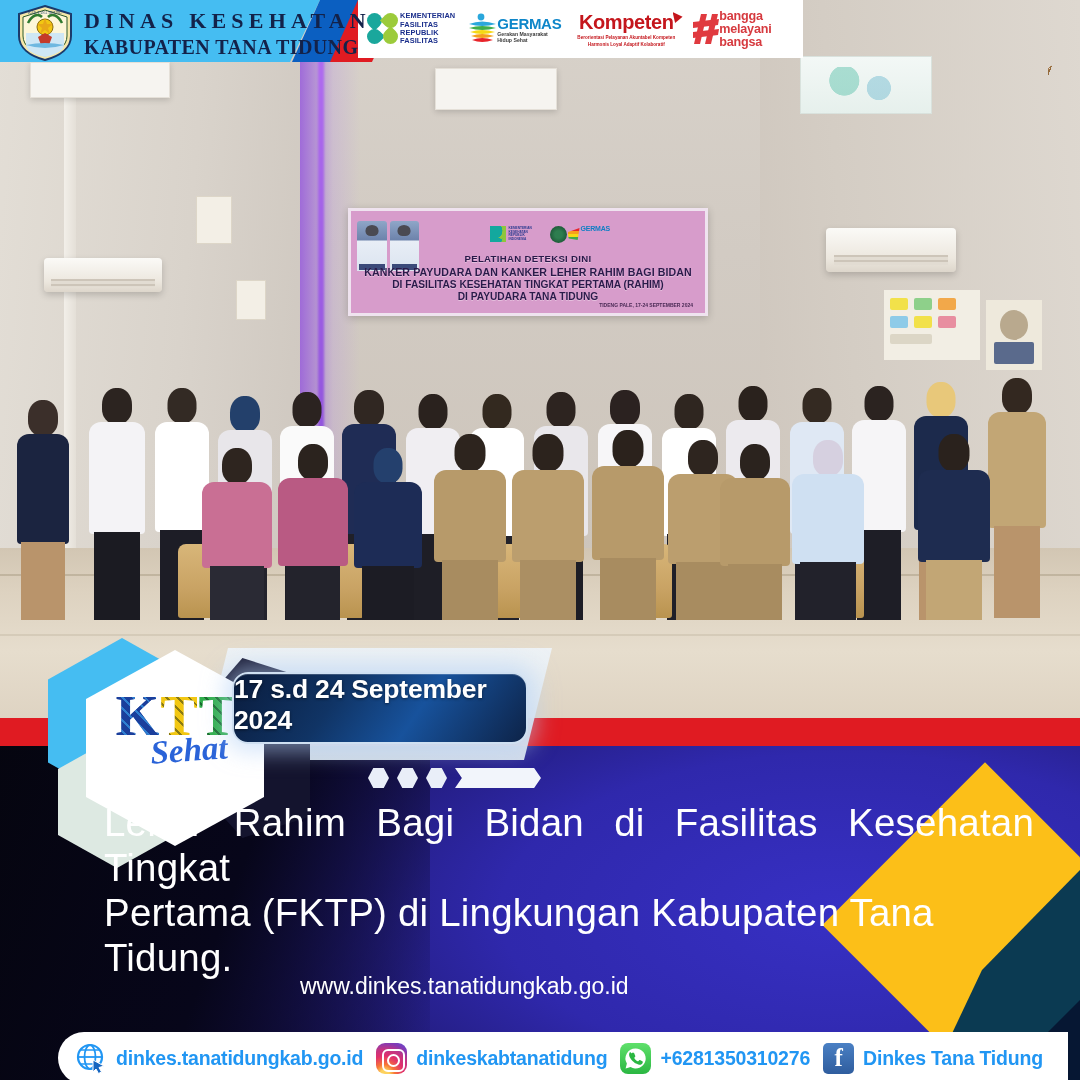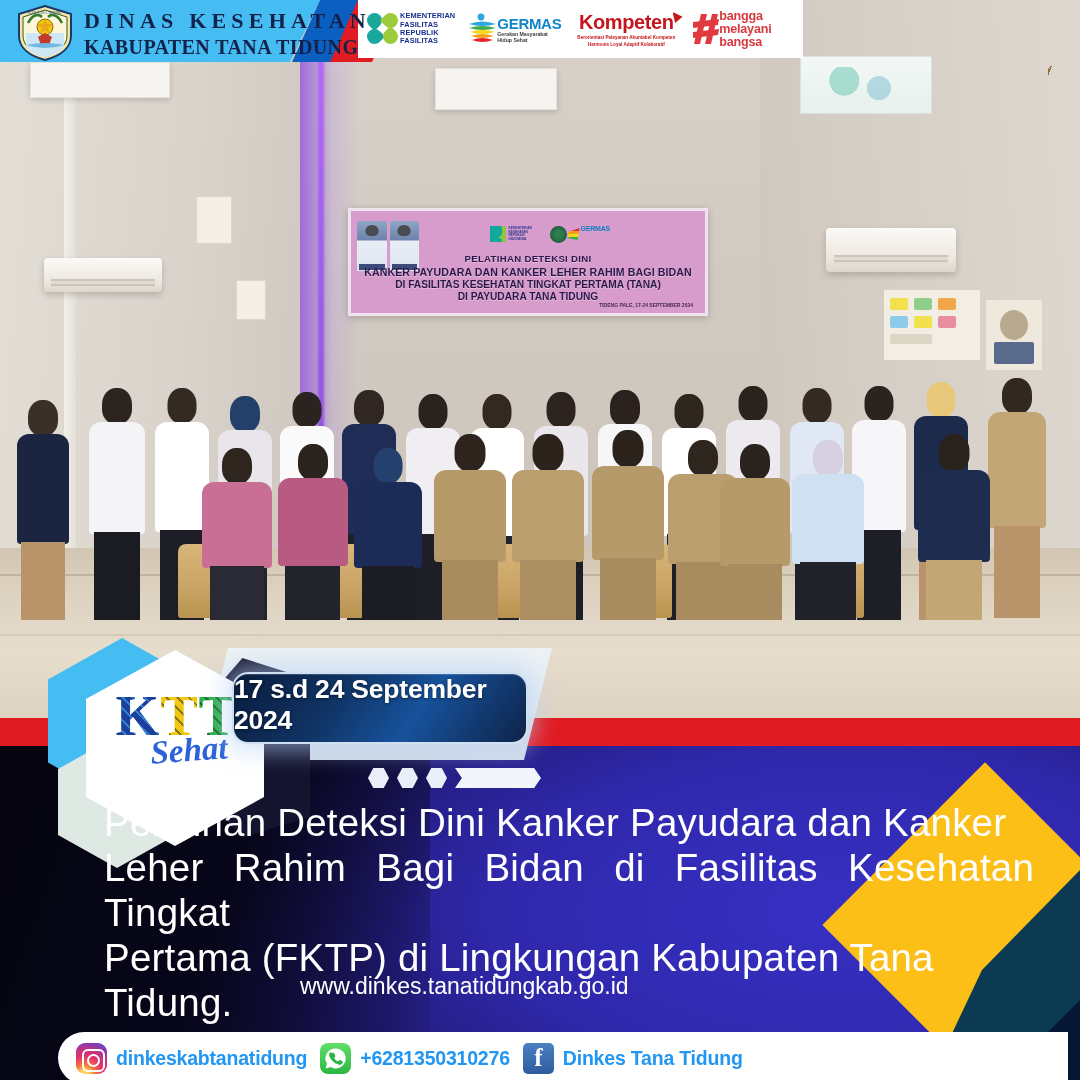--- a/index.html
+++ b/index.html
@@ -465,21 +465,21 @@
         <div class="banner-logos">
           <div class="bl-kemenkes">
             <span>KEMENTERIAN KESEHATAN REPUBLIK INDONESIA</span>
           </div>
           <div class="bl-circle"></div>
           <div class="bl-germas">GERMAS</div>
         </div>
         <div class="banner-txt">
           <div class="l1">PELATIHAN DETEKSI DINI</div>
           <div class="l2">KANKER PAYUDARA DAN KANKER LEHER RAHIM BAGI BIDAN</div>
-          <div class="l3">DI FASILITAS KESEHATAN TINGKAT PERTAMA (TANA)</div>
+          <div class="l3">DI FASILITAS KESEHATAN TINGKAT PERTAMA (RAHIM)</div>
           <div class="l4">DI PAYUDARA TANA TIDUNG</div>
         </div>
         <div class="banner-date">TIDENG PALE, 17-24 SEPTEMBER 2024</div>
       </div>
     </div>
     <div class="banner-frond"></div>
 
     <div class="floor">
       <div class="floor-line" style="left:0;top:26px;width:1080px;"></div>
       <div class="floor-line" style="left:0;top:86px;width:1080px;opacity:.5;"></div>
@@ -731,28 +731,38 @@
     <span>17 s.d 24 September 2024</span>
   </div>
   <div class="dots">
     <div class="dot"></div>
     <div class="dot"></div>
     <div class="dot"></div>
     <div class="dot-bar"></div>
   </div>
 
   <div class="headline">
-    <div>Pelatihan Deteksi Dini Kanker Payudara dan Kanker</div>
     <div>Leher Rahim Bagi Bidan di Fasilitas Kesehatan Tingkat</div>
     <div class="last">Pertama (FKTP) di Lingkungan Kabupaten Tana Tidung.</div>
   </div>
 
   <div class="weburl">www.dinkes.tanatidungkab.go.id</div>
 
   <div class="footer">
+    <div class="fitem">
+      <svg class="ico" viewBox="0 0 31 31">
+        <circle cx="14" cy="14" r="12" fill="none" stroke="#2196f3" stroke-width="2.2"></circle>
+        <ellipse cx="14" cy="14" rx="5.5" ry="12" fill="none" stroke="#2196f3" stroke-width="1.8"></ellipse>
+        <line x1="2" y1="14" x2="26" y2="14" stroke="#2196f3" stroke-width="1.8"></line>
+        <line x1="4" y1="7" x2="24" y2="7" stroke="#2196f3" stroke-width="1.5"></line>
+        <line x1="4" y1="21" x2="24" y2="21" stroke="#2196f3" stroke-width="1.5"></line>
+        <path d="M17 17 L28 23 L23 24.5 L25.5 29 L22.5 30.5 L20 26 L17 29 Z" fill="#1565c0" stroke="#fff" stroke-width="1"></path>
+      </svg>
+      <span>dinkes.tanatidungkab.go.id</span>
+    </div>
 
     <div class="fitem">
       <div class="ico ico-ig"></div>
       <span>dinkeskabtanatidung</span>
     </div>
 
     <div class="fitem">
       <div class="ico ico-wa">
         <svg viewBox="0 0 31 31" style="position:absolute;inset:0;">
           <path d="M15.5 5.5a10 10 0 0 0-8.6 15.1L5.6 25.4l5-1.3A10 10 0 1 0 15.5 5.5z" fill="#fff"></path>

